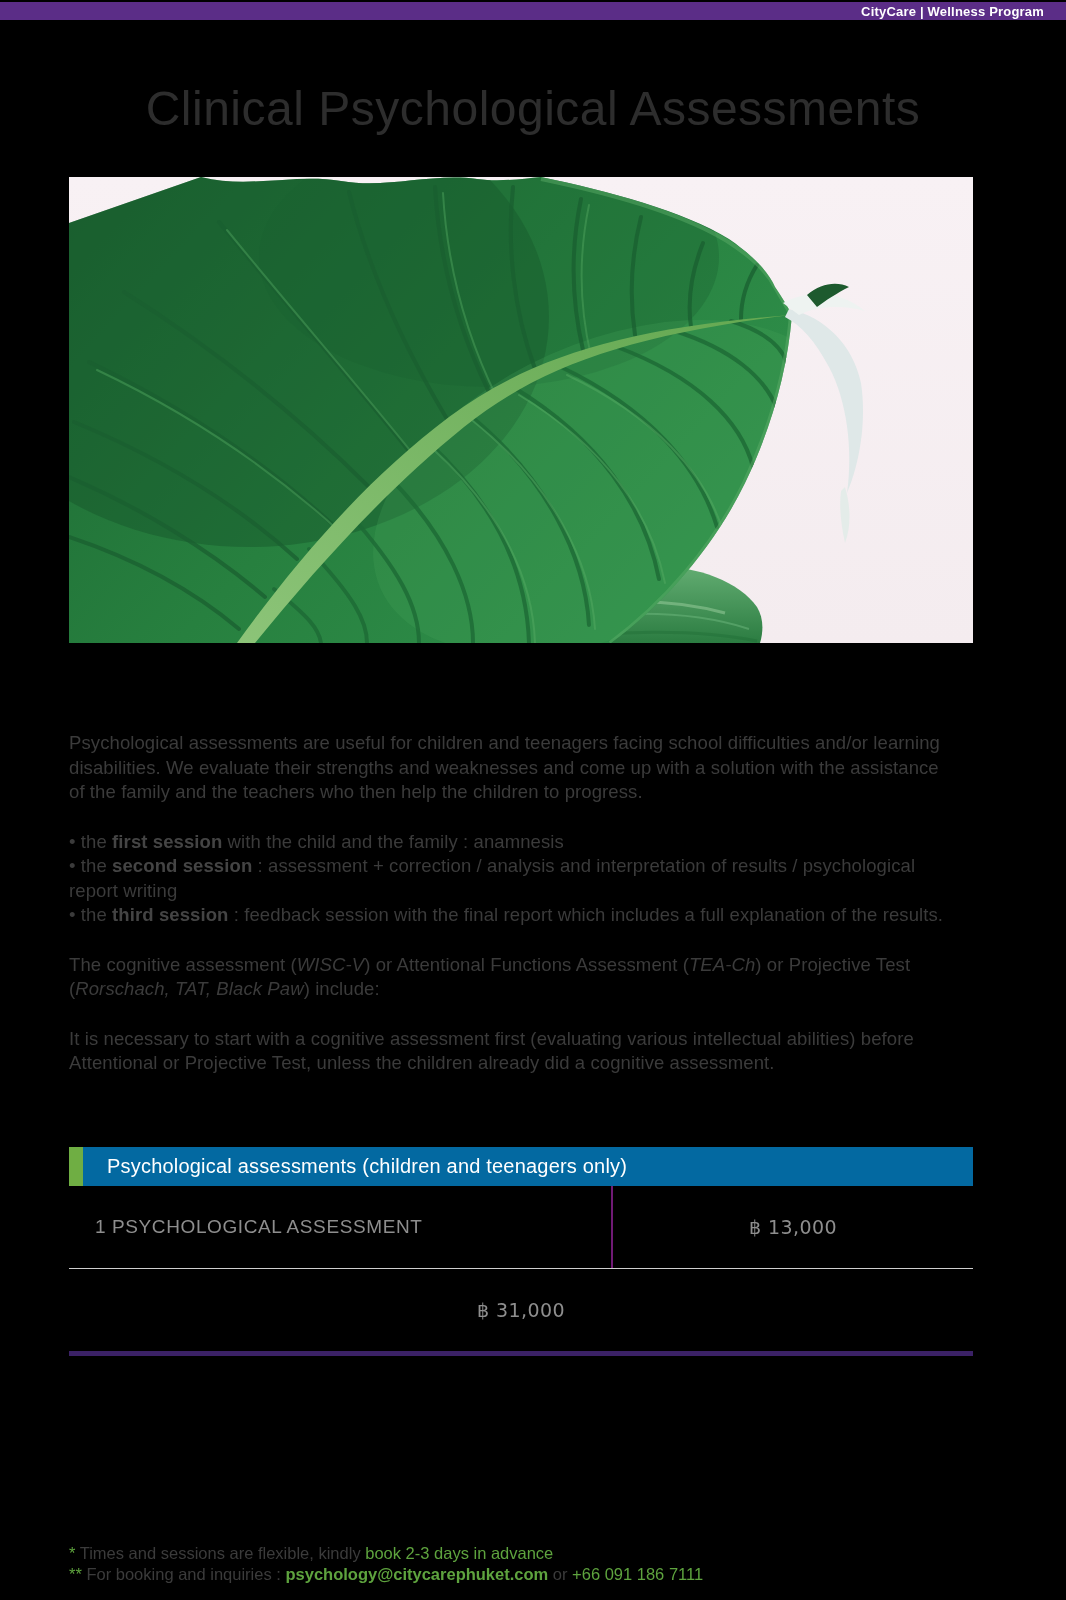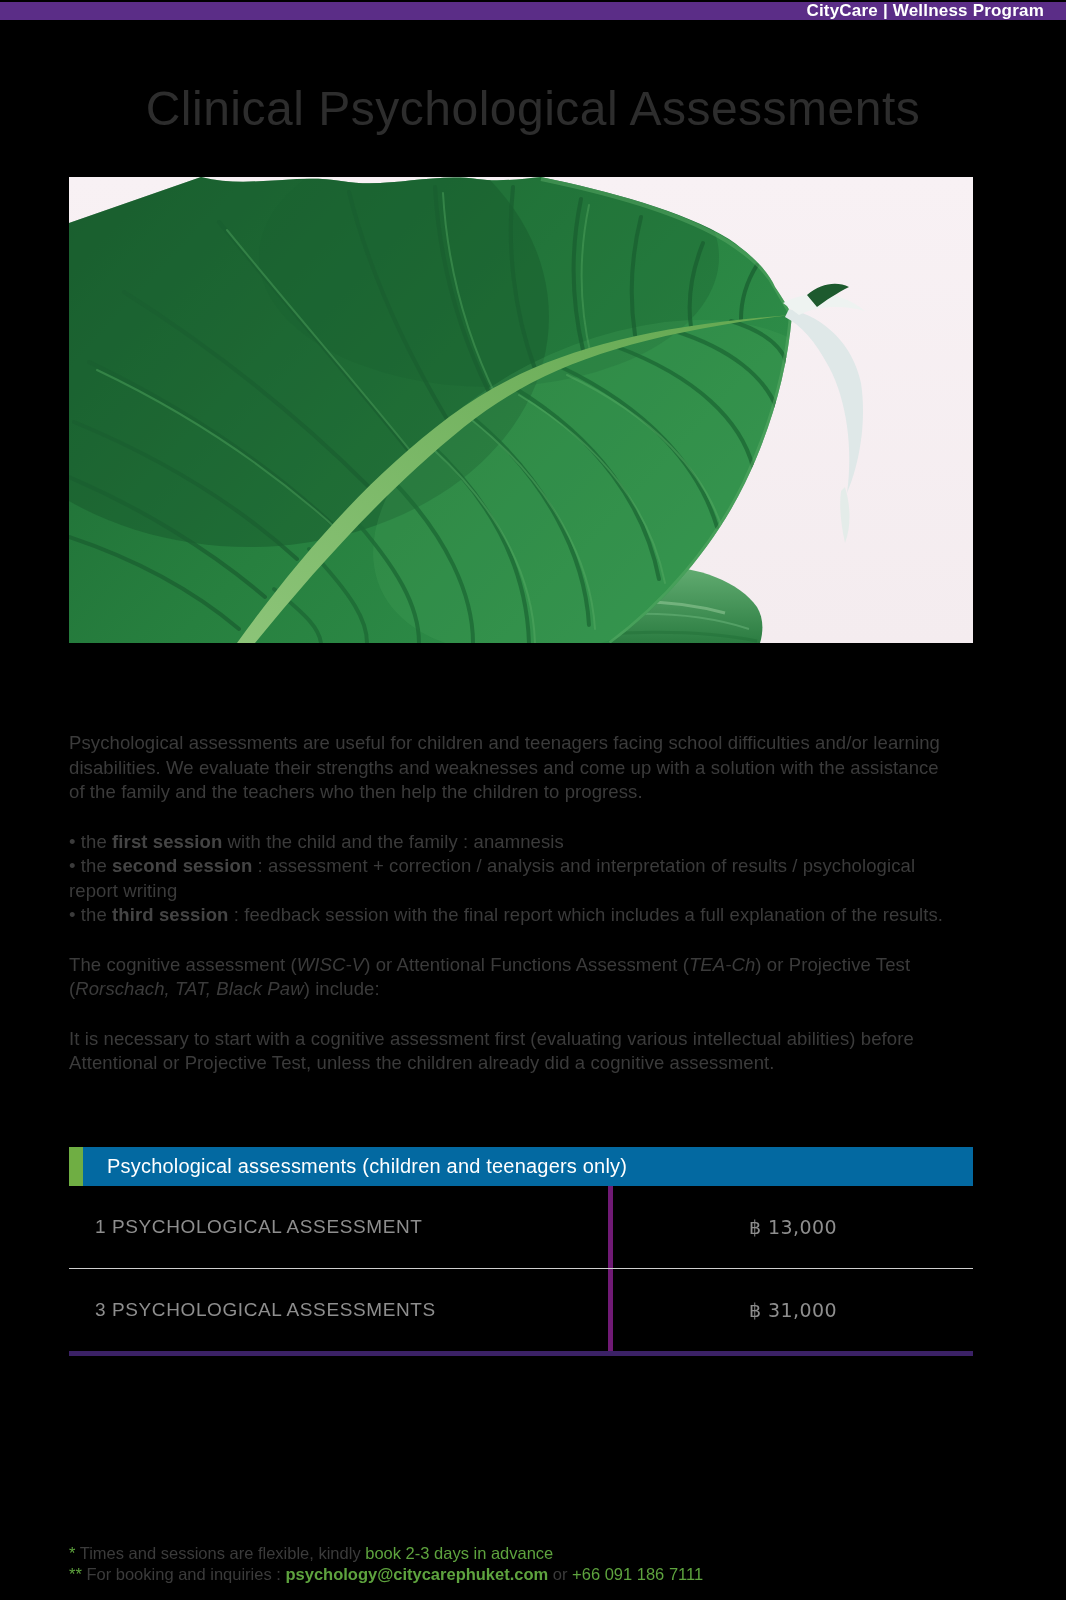--- a/index.html
+++ b/index.html
@@ -7,21 +7,21 @@
     position:relative; width:1066px; height:1600px; background:#000;
     overflow:hidden; font-family:"Liberation Sans", sans-serif;
   }
 
   
   .topbar {
     position:absolute; top:2px; left:0; right:0; height:18px; background:#5b2d87;
     display:flex; align-items:center; justify-content:flex-end;
     padding-right:22px; box-sizing:border-box;
   }
-  .topbar .brand { color:#ffffff; font-size:17px; font-weight:bold; letter-spacing:0.2px; }
+  .topbar .brand { color:#ffffff; font-size:13px; font-weight:bold; letter-spacing:0.2px; }
 
   
   .title {
     position:absolute; top:81px; left:0; width:100%; margin:0; text-align:center;
     font-size:48px; font-weight:300; color:#2d2d2d; letter-spacing:0.5px;
   }
 
   
   .hero { position:absolute; top:177px; left:69px; width:904px; height:466px; }
   .hero svg { display:block; width:100%; height:100%; }
@@ -36,21 +36,21 @@
   .copy em { font-style:italic; }
 
   
   .pricing { position:absolute; top:1147px; left:69px; width:904px; }
   .pricing-header { position:relative; height:39px; background:#0369a1; }
   .accent { position:absolute; left:0; top:0; width:14px; height:39px; background:#6fae43; }
   .pricing-title { position:absolute; left:38px; top:0; line-height:39px; color:#ffffff; font-size:20px; letter-spacing:0.2px; }
   .prow { display:flex; height:82px; background:#000; }
   .prow + .prow { border-top:1px solid #cfcfcf; }
   .pcell-label {
-    width:544px; box-sizing:border-box; border-right:5px solid #701a75;
+    width:544px; box-sizing:border-box; border-right:2px solid #701a75;
     display:flex; align-items:center; padding-left:26px;
     color:#8e8e8e; font-size:19px; letter-spacing:0.6px;
   }
   .pcell-price {
     flex:1; display:flex; align-items:center; justify-content:center;
     color:#8e8e8e; font-size:19px; letter-spacing:0.4px;
     font-family:"DejaVu Sans","Liberation Sans",sans-serif;
   }
   .bottom-rule { height:5px; background:#3b2166; }
 
@@ -183,21 +183,20 @@
   <div class="pricing">
     <div class="pricing-header">
       <span class="accent"></span>
       <span class="pricing-title">Psychological assessments (children and teenagers only)</span>
     </div>
     <div class="prow">
       <div class="pcell-label">1 PSYCHOLOGICAL ASSESSMENT</div>
       <div class="pcell-price">฿ 13,000</div>
     </div>
     <div class="prow">
-      <div class="pcell-label">3 PSYCHOLOGICAL ASSESSMENTS</div>
       <div class="pcell-price">฿ 31,000</div>
     </div>
     <div class="bottom-rule"></div>
   </div>
 
   <div class="notes">
     <p><span class="green">*</span><span> Times and sessions are flexible, kindly </span><span class="green">book 2-3 days in advance</span></p>
     <p><span class="green">**</span><span> For booking and inquiries : </span><a class="green email">psychology@citycarephuket.com</a><span> or </span><a class="green">+66 091 186 7111</a></p>
   </div>
 

